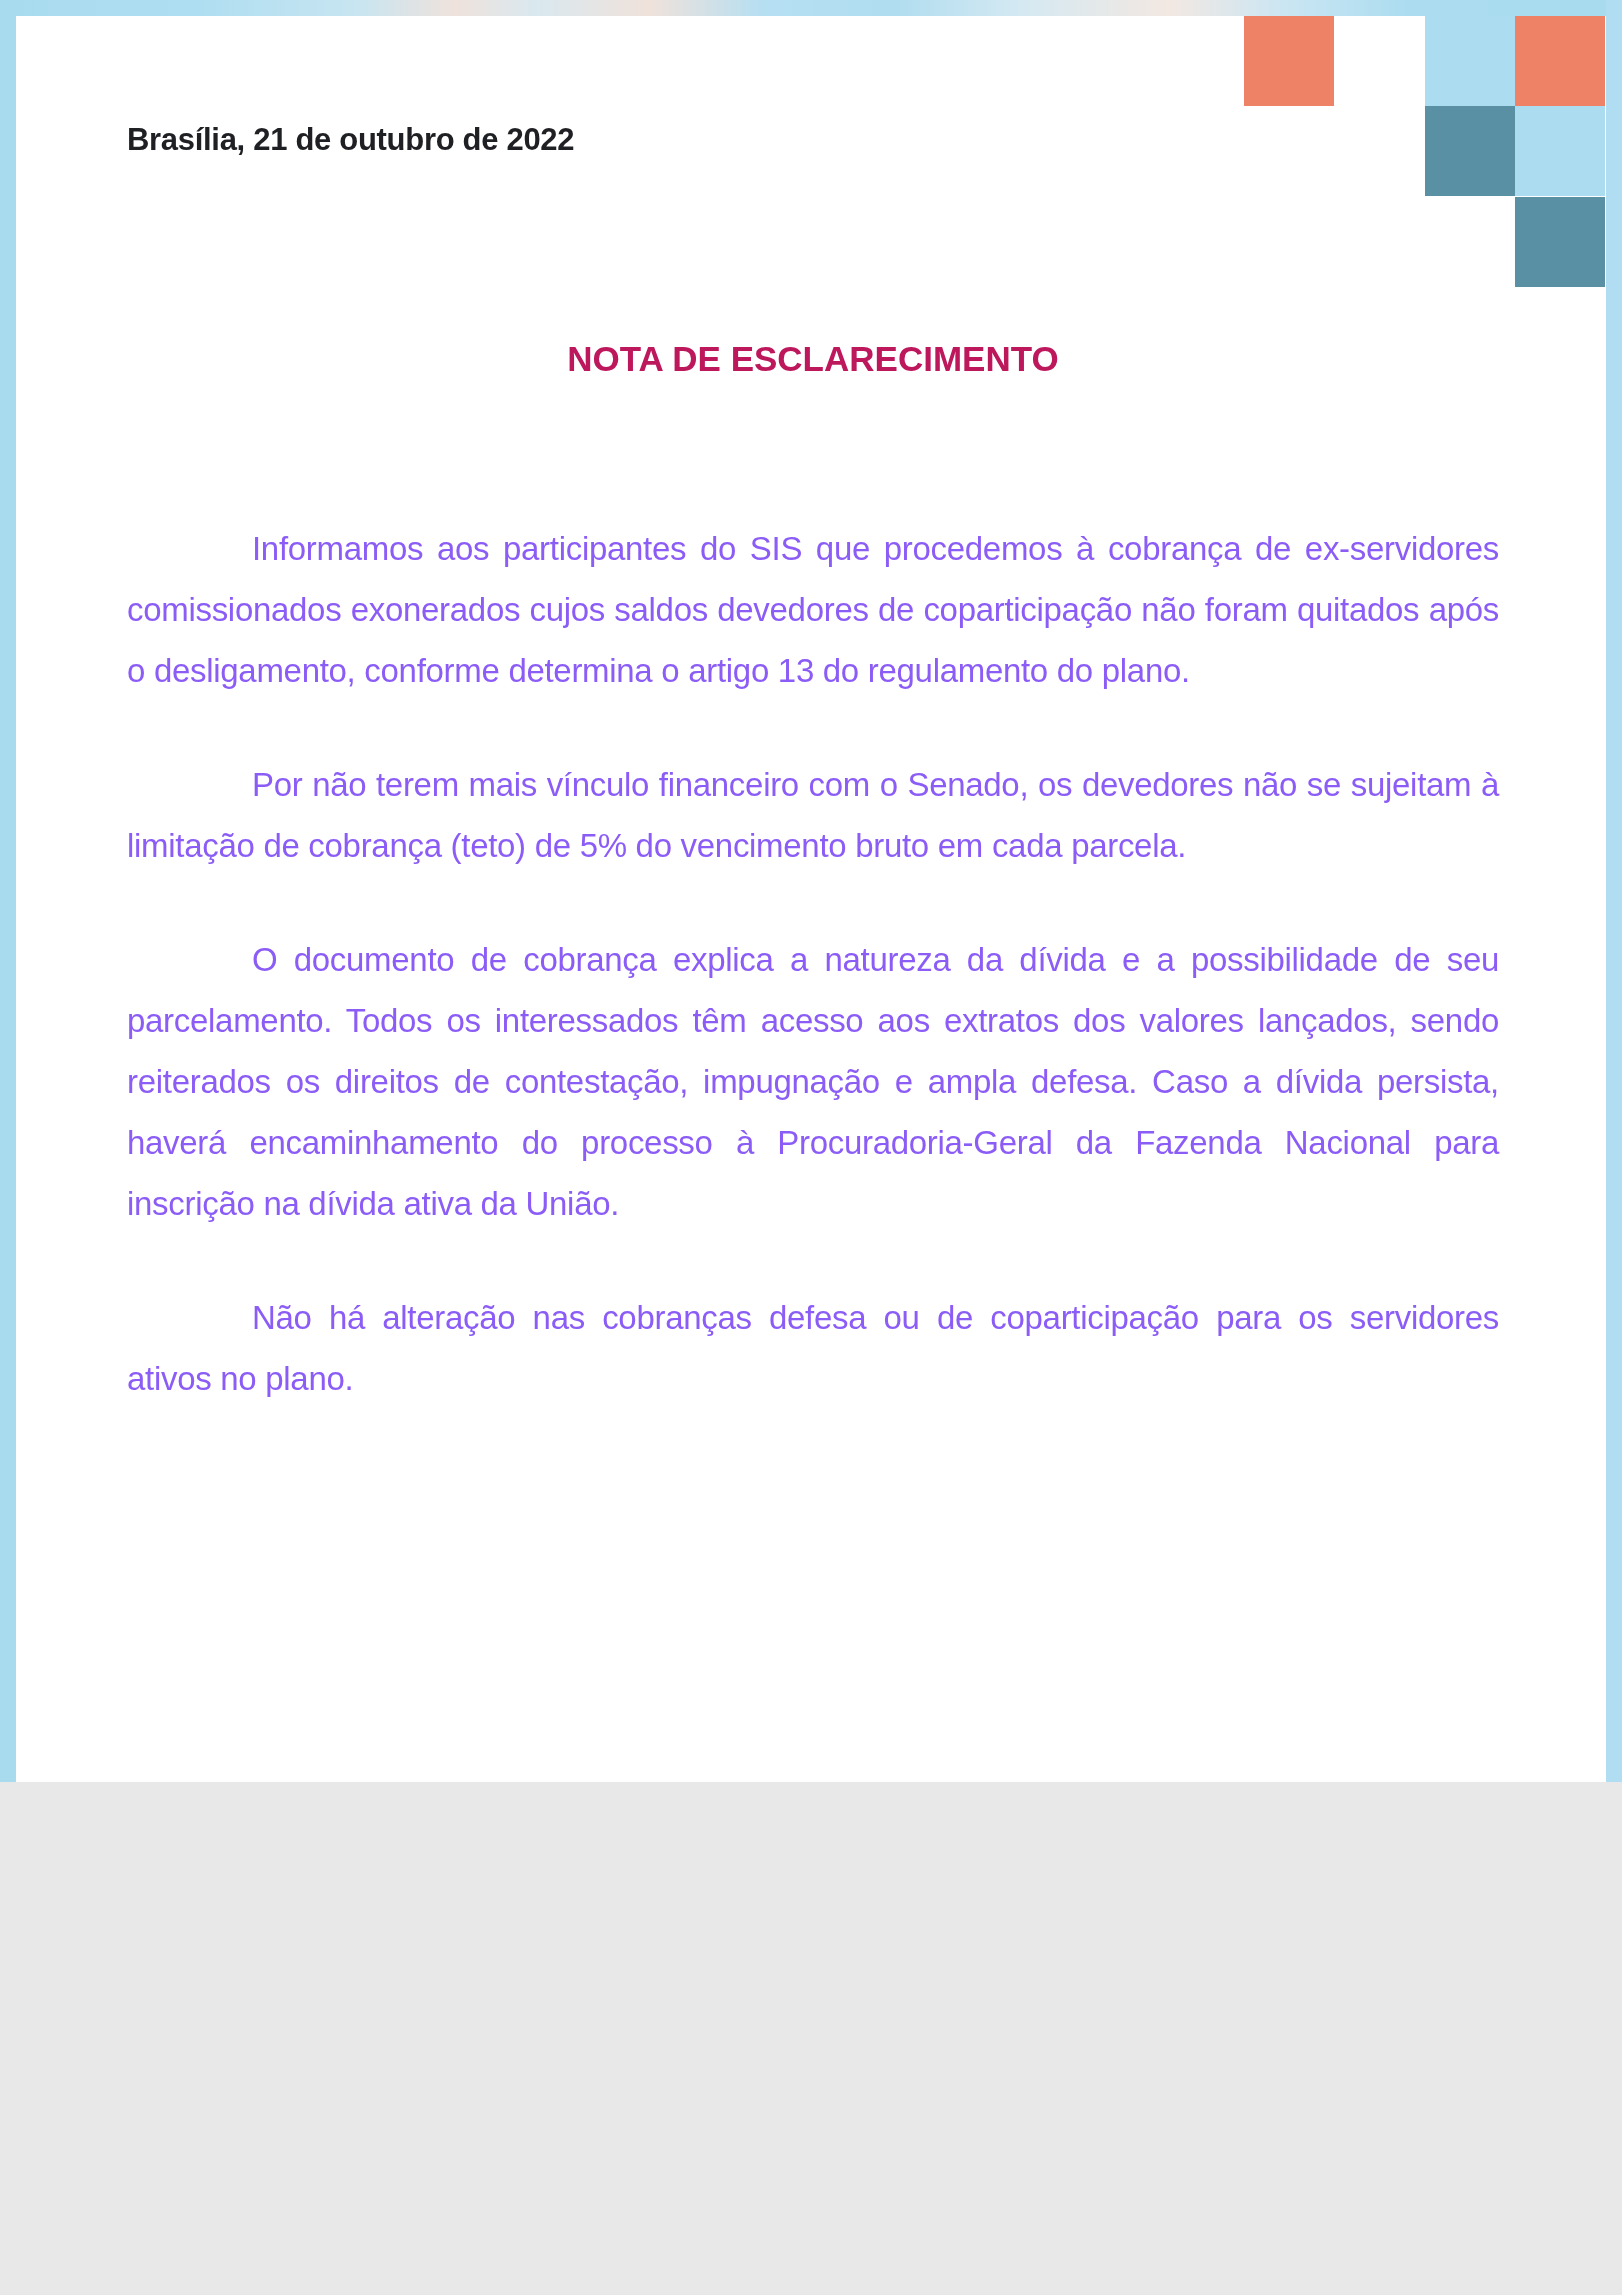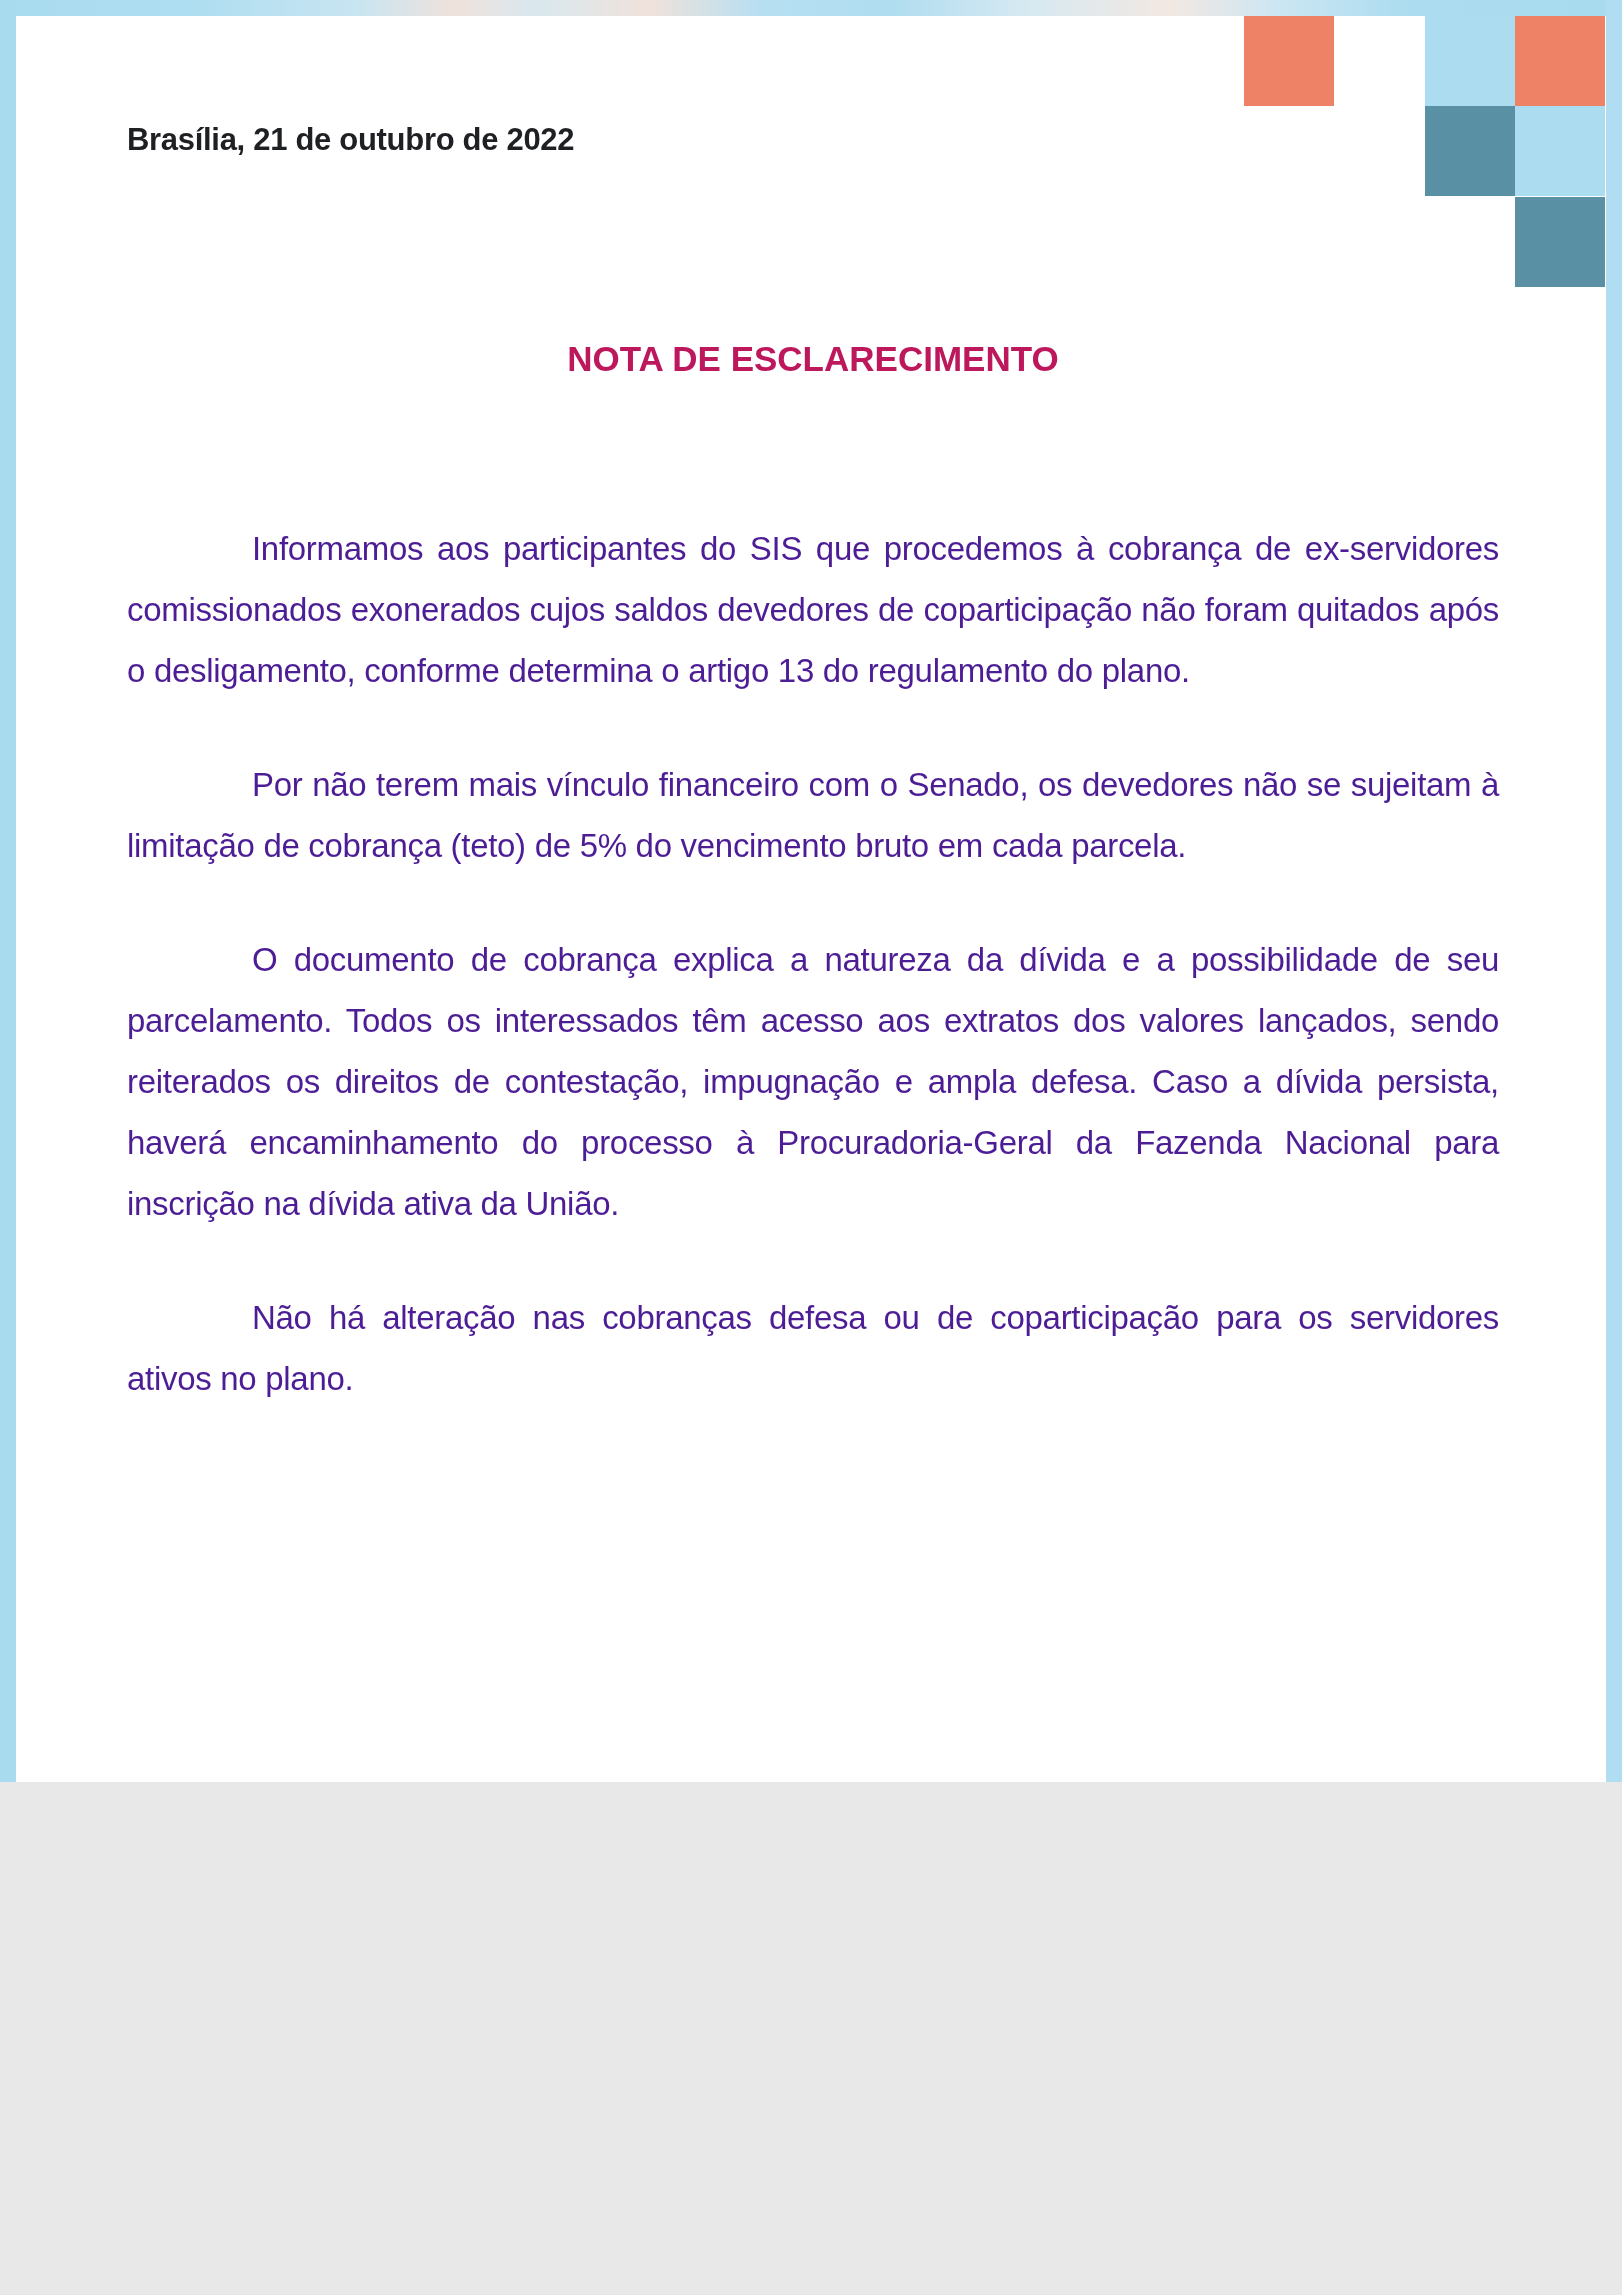--- a/index.html
+++ b/index.html
@@ -42,21 +42,21 @@
   }
   .doc-title {
     position:absolute; left:127px; top:339px; width:1372px;
     text-align:center;
     font-size:35px; font-weight:700; color:#be185d;
     letter-spacing:0px;
   }
   .doc-body {
     position:absolute; left:127px; top:518px; width:1372px;
     font-size:33px; line-height:61px; font-weight:500;
-    color:#4c1d95; letter-spacing:-0.3px;
+    color:#8b5cf6; letter-spacing:-0.3px;
     text-align:justify;
   }
   .doc-body p { margin:0 0 53px 0; text-indent:125px; }
   
   .logo {
     position:absolute; left:1059px; top:2076px;
     width:435px; height:99px;
     border:4.9px solid #1e82c4;
     box-sizing:border-box;
     display:flex; flex-direction:row;

